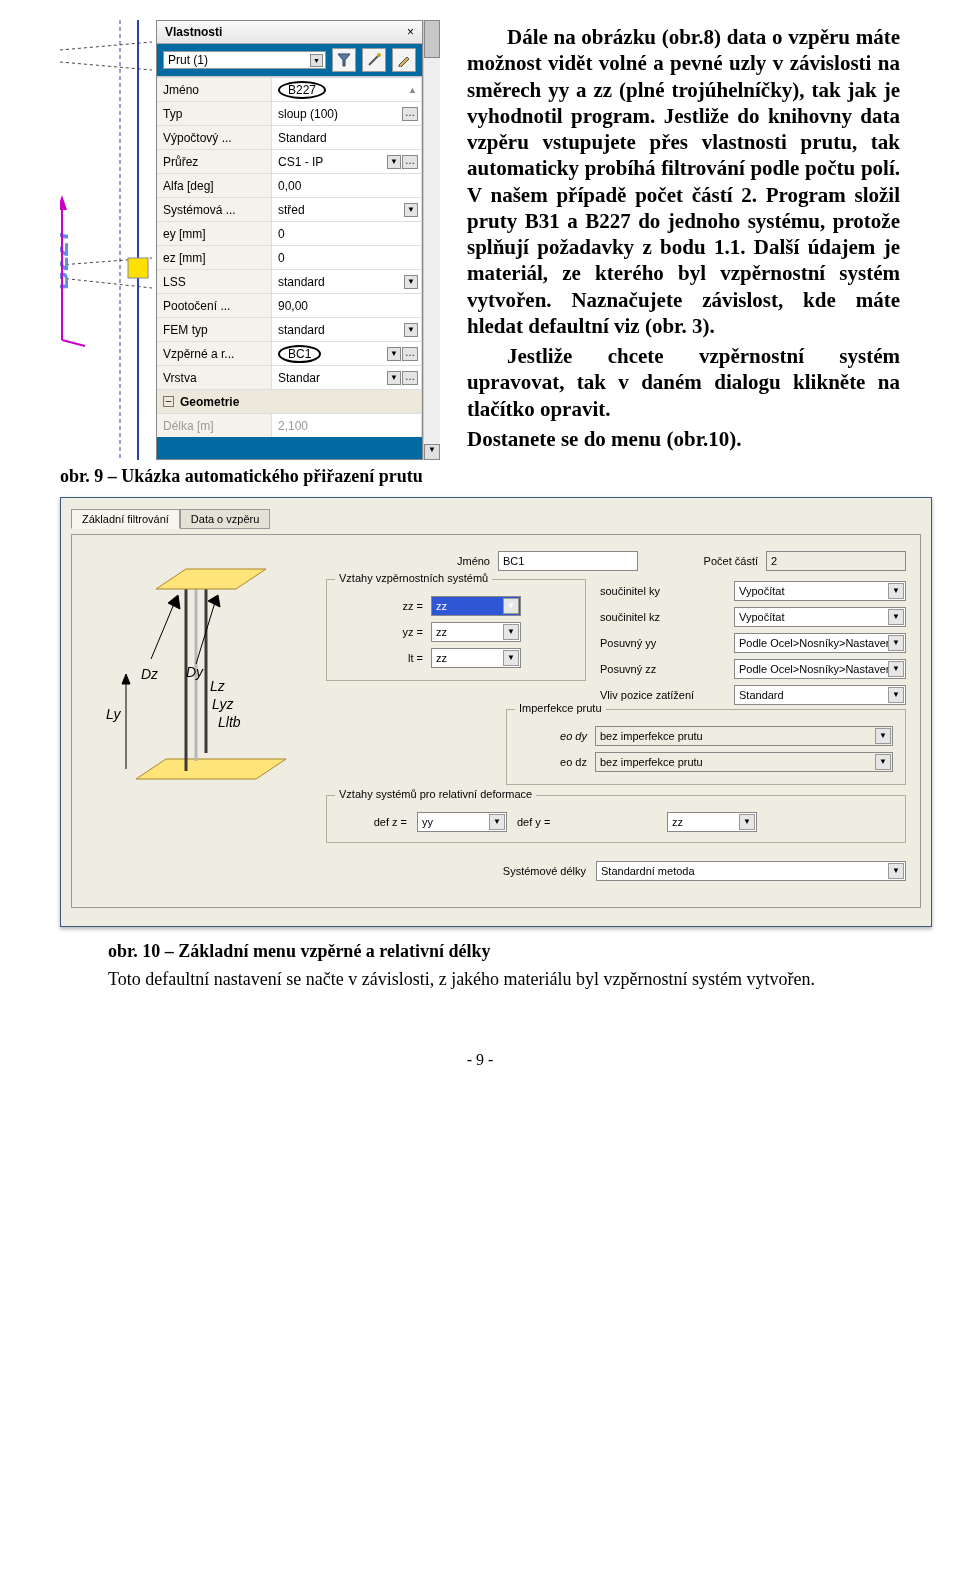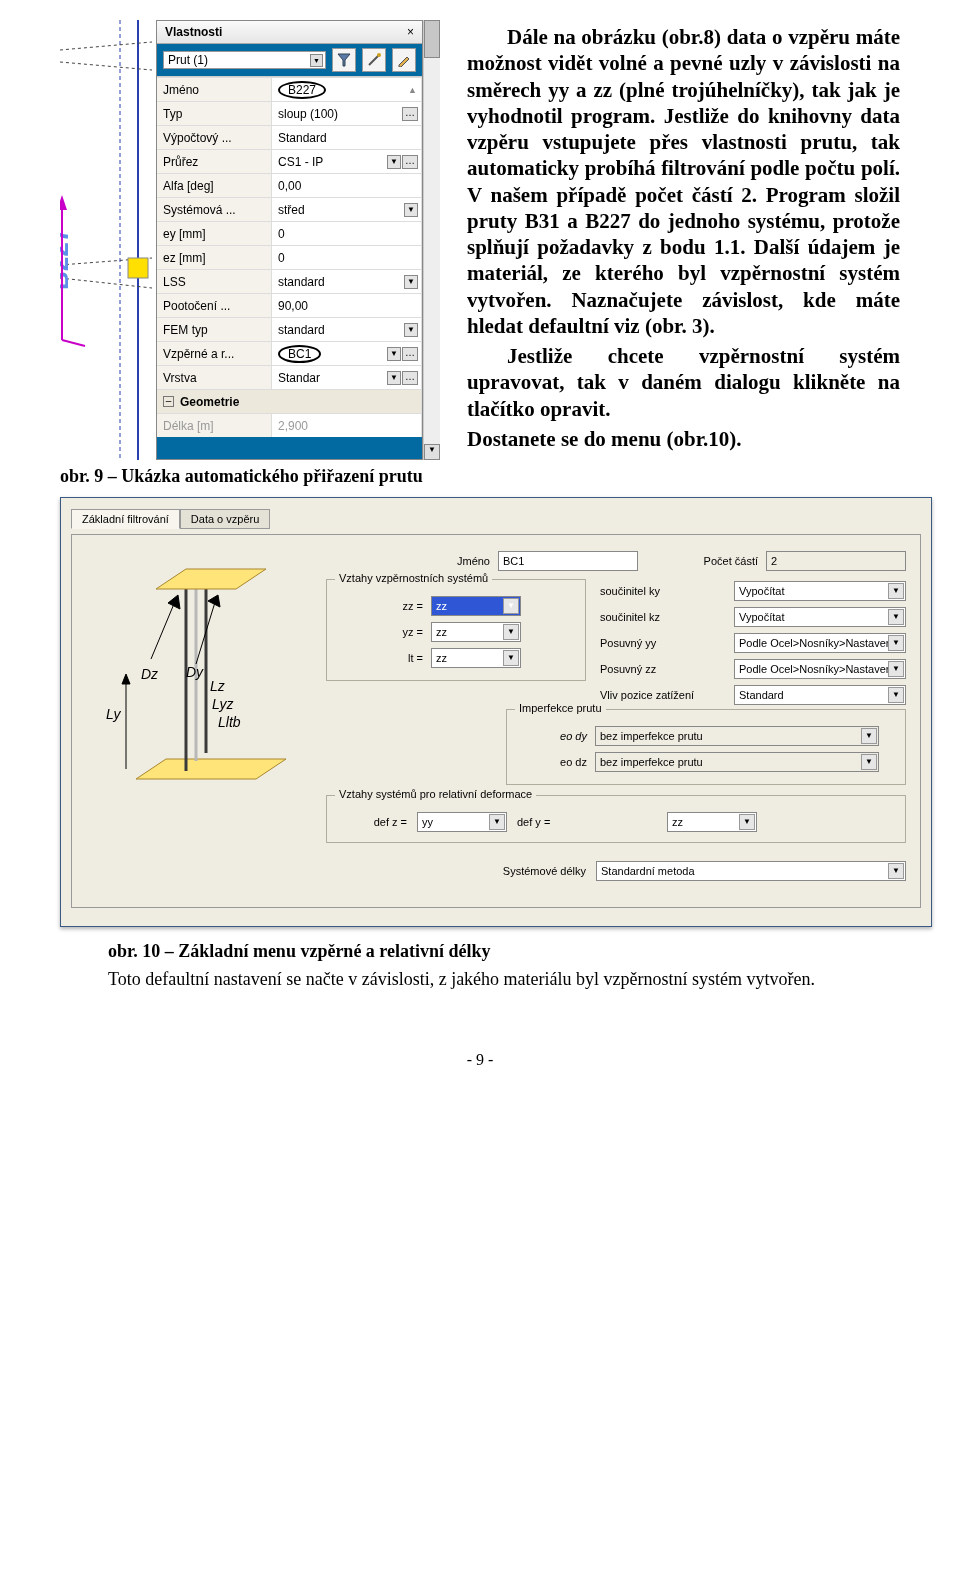--- a/index.html
+++ b/index.html
@@ -277,21 +277,21 @@
     height: 14px;
     background: #e6e6e6;
     border: 1px solid #999;
     font-size: 8px;
     text-align: center;
     line-height: 14px;
   }
   .group {
     border: 1px solid #b0ac9e;
     position: relative;
-    padding: 14px 26px 8px 10px;
+    padding: 14px 12px 8px 10px;
     margin-bottom: 10px;
   }
   .group .legend {
     position: absolute;
     top: -8px;
     left: 8px;
     background: #efece1;
     padding: 0 4px;
     font-size: 11px;
   }
@@ -440,21 +440,21 @@
                 <span class="cell-dots">…</span>
               </div>
 
         <div class="head">
                 <span class="minus">–</span>
                 <b>Geometrie</b>
               </div>
 
         <div class="label" style="color:#999;">Délka [m]</div>
         <div style="color:#999;">
-                <span>2,900</span>
+                <span>2,100</span>
               </div>
       </div>
     </div>
     <div class="scroll-col" style="height:auto;position:relative;">
       <div class="thumbtop"></div>
       <div class="arrd">▼</div>
     </div>
     </div>
   </div>
 

